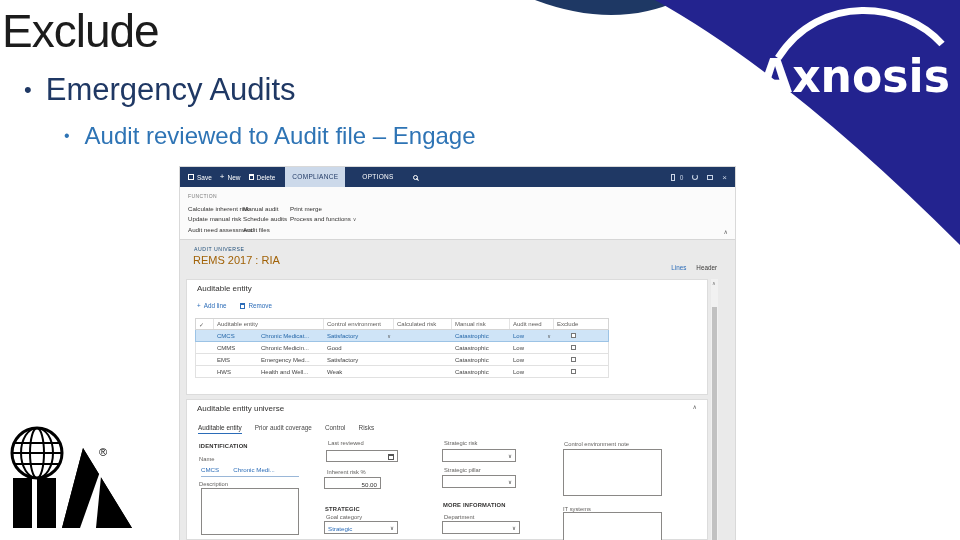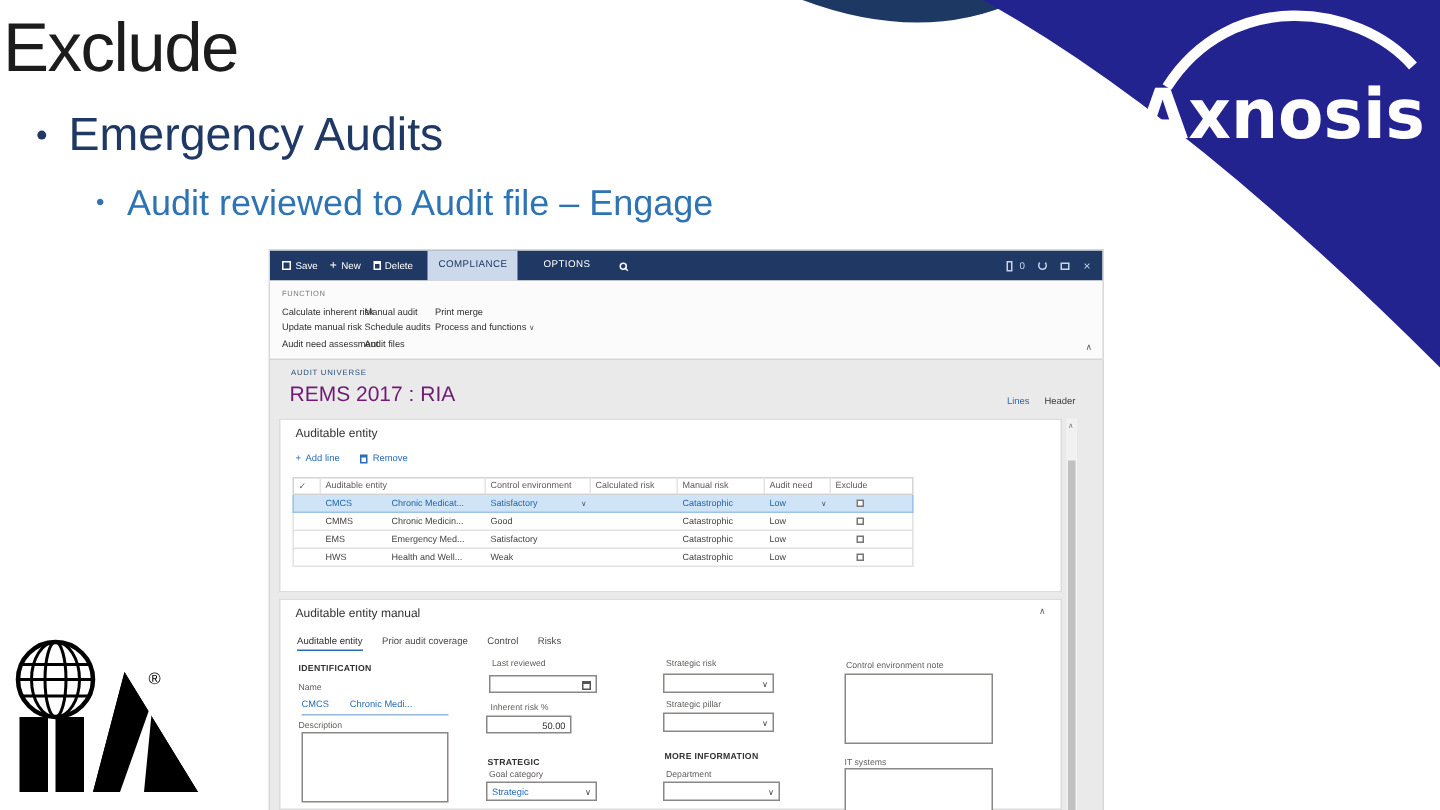--- a/index.html
+++ b/index.html
@@ -40,21 +40,21 @@
   .ribbon { position:absolute; left:0; top:20px; width:555px; height:53px; background:#fbfbfb; border-bottom:1px solid #d6d6d6; }
   .rb-group { position:absolute; left:8px; top:6px; font-size:5px; color:#7a7a7a; letter-spacing:.4px; }
   .rb-col { position:absolute; top:17px; font-size:6.2px; color:#323130; line-height:10.3px; white-space:nowrap; }
   .rb-col1 { left:8px; } .rb-col2 { left:63px; } .rb-col3 { left:110px; }
   .rb-caret { font-size:5px; color:#555; }
   .rb-chevron { position:absolute; right:7px; bottom:4px; font-size:6px; color:#666; }
 
   
   .pagehead { position:absolute; left:0; top:73px; width:555px; height:39px; }
   .ph-caption { position:absolute; left:14px; top:6px; font-size:5.2px; color:#1f4e79; letter-spacing:.5px; }
-  .ph-title { position:absolute; left:13px; top:14px; font-size:14px; color:#701a75; }
+  .ph-title { position:absolute; left:13px; top:14px; font-size:11px; color:#a16207; }
   .ph-links { position:absolute; right:18px; top:24px; font-size:6.3px; display:flex; gap:10px; }
   .ph-link-lines { color:#2b6cb8; }
   .ph-link-header { color:#3b3a39; }
 
   
   .card { position:absolute; left:6px; width:522px; background:#fff; border:1px solid #dcdcdc; }
   .card-grid { top:112px; height:116px; }
   .card-details { top:232px; height:141px; }
   .card-title { position:absolute; left:10px; top:4px; font-size:8px; color:#323130; }
 
@@ -286,21 +286,21 @@
               </div>
               <div class="gc">
                 <span class="cbx"></span>
               </div>
             </div>
           </div>
       </div>
     </div>
 
     <div class="card card-details">
-      <div class="card-title">Auditable entity manual</div>
+      <div class="card-title">Auditable entity universe</div>
       <div class="card-chevron">∧</div>
       <div class="tabs">
         <span class="tab active">Auditable entity</span>
         <span class="tab">Prior audit coverage</span>
         <span class="tab">Control</span>
         <span class="tab">Risks</span>
       </div>
 
       <div class="fsection" style="left:12px; top:43px;">IDENTIFICATION</div>
       <div class="flabel" style="left:12px; top:56px;">Name</div>

